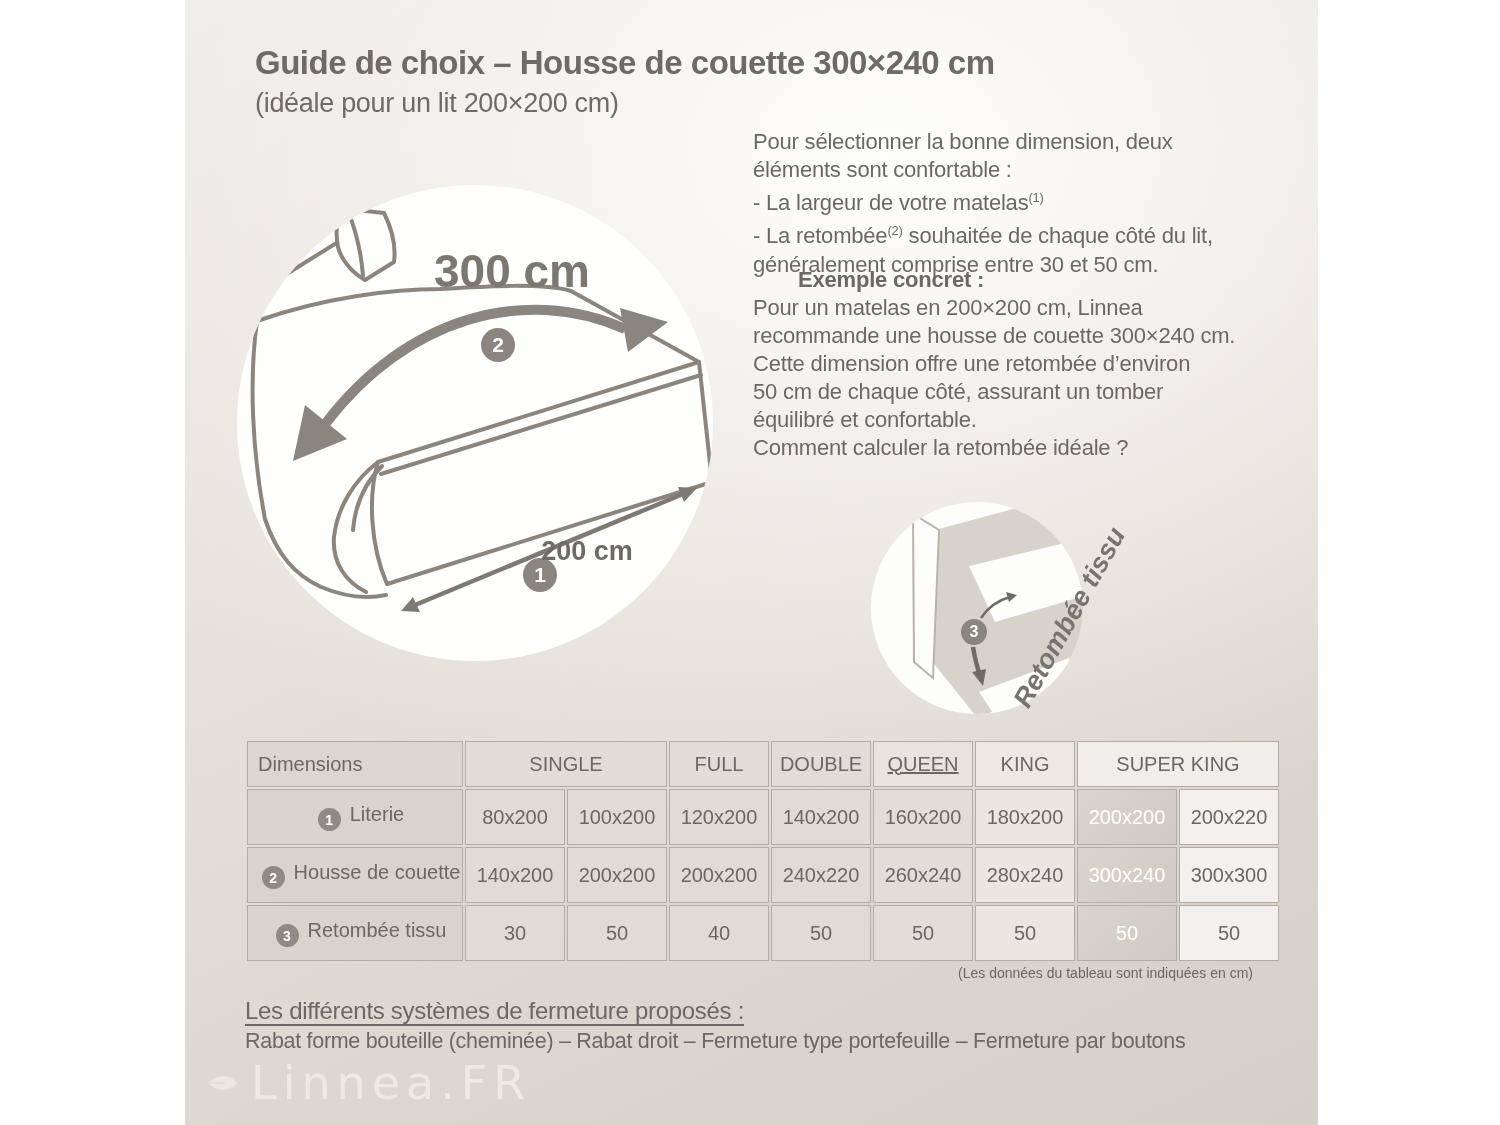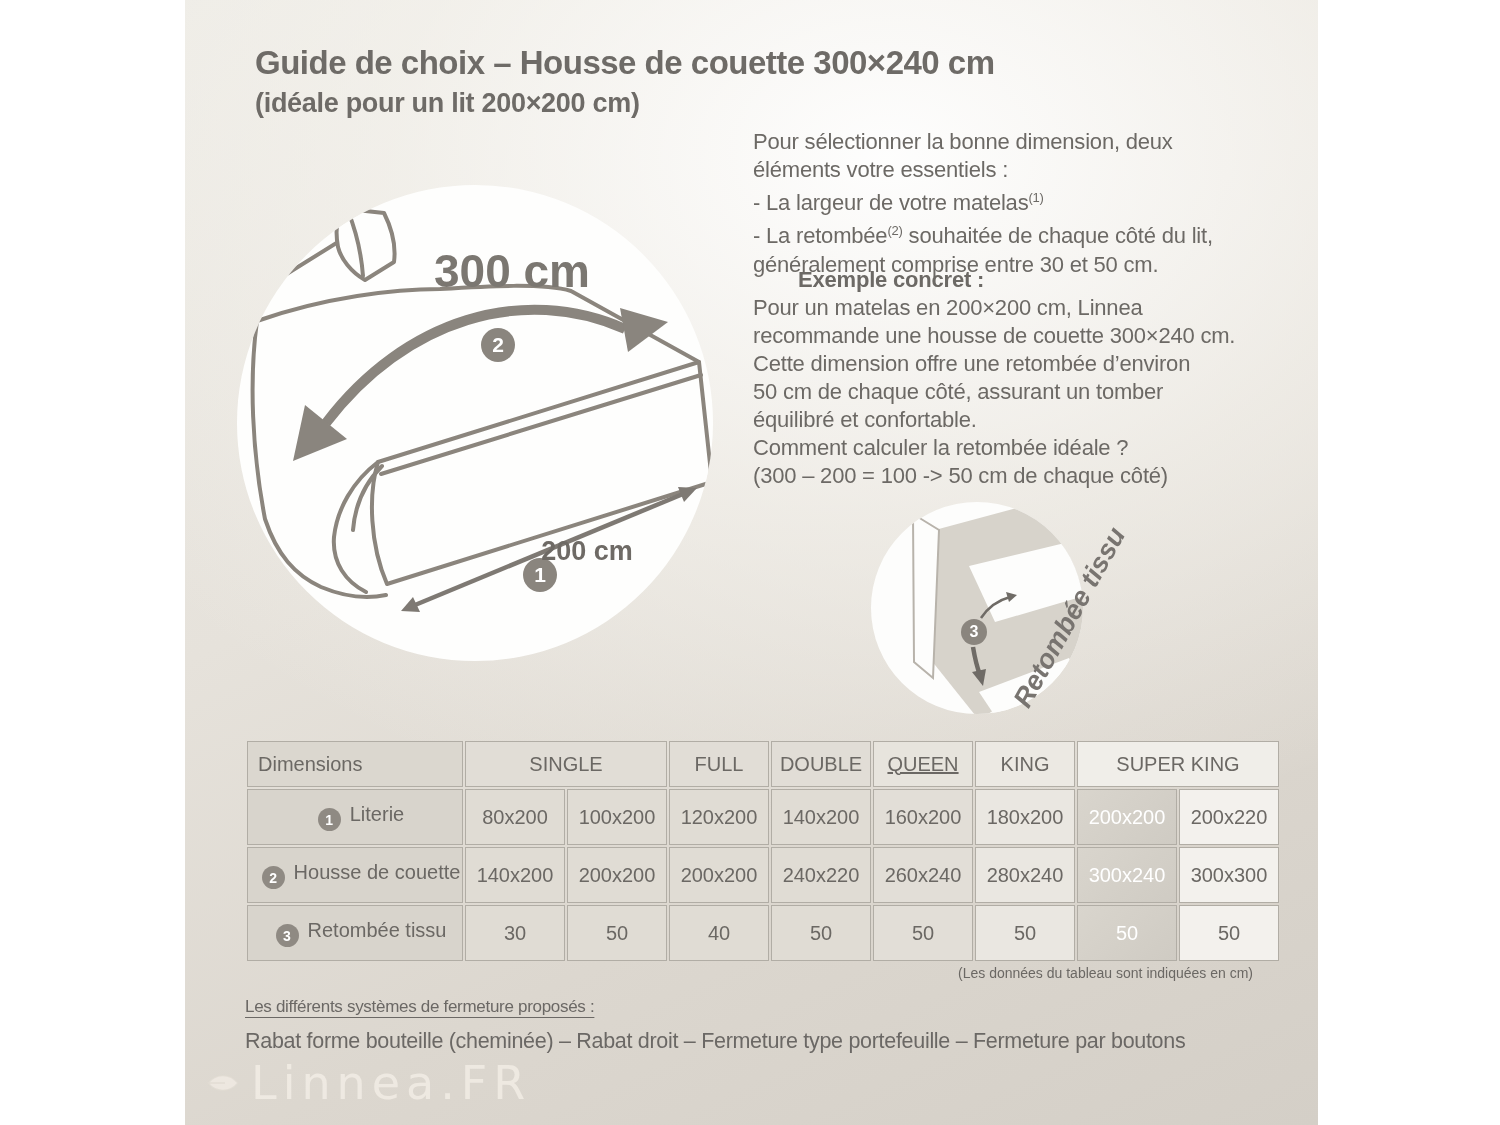--- a/index.html
+++ b/index.html
@@ -4,21 +4,21 @@
 <style>
   html,body{margin:0;padding:0;background:#ffffff;}
   .page{position:relative;width:1500px;height:1125px;overflow:hidden;background:#ffffff;
         font-family:"Liberation Sans","DejaVu Sans",sans-serif;color:#6c6965;}
   .canvas{position:absolute;left:185px;top:0;width:1133px;height:1125px;
           background:
             radial-gradient(115% 85% at 62% 14%, rgba(255,255,255,0.95) 0%, rgba(246,244,239,0.6) 38%, rgba(255,255,255,0) 72%),
             linear-gradient(155deg,#edebe5 0%,#e6e2db 40%,#dcd7cf 70%,#d4cfc7 100%);}
   .abs{position:absolute;}
   .title{left:70px;top:44px;font-size:33px;font-weight:bold;letter-spacing:-0.5px;color:#6e6b67;white-space:nowrap;}
-  .subtitle{left:70px;top:88px;font-size:27px;font-weight:700;letter-spacing:-0.3px;color:#6e6b67;white-space:nowrap;}
+  .subtitle{left:70px;top:88px;font-size:27px;font-weight:400;letter-spacing:-0.3px;color:#6e6b67;white-space:nowrap;}
   .bodytext{font-size:22px;line-height:28px;letter-spacing:-0.2px;color:#6c6965;}
   .intro{left:568px;top:128px;width:540px;}
   .example{left:568px;top:266px;width:540px;}
   .bodytext .ln{display:block;}
   .bold{font-weight:bold;margin-left:45px;}
   sup{font-size:13px;}
   .drop-label{left:836px;top:690px;font-size:27px;font-weight:bold;font-style:italic;color:#787470;
               transform:rotate(-61deg);transform-origin:0 50%;white-space:nowrap;}
   
   .dimtable{left:60px;top:739px;border-collapse:separate;border-spacing:2px;}
@@ -34,21 +34,21 @@
   .h-sk{background:#f0eee9;font-weight:bold;color:#5e5b57;text-align:center;}
   .r-lbl{background:#d8d4cc;}
   .d1{background:#e0dcd4;}
   .d2{background:#e2ded7;}
   .d3{background:#eae7e1;}
   .d-hl{background:linear-gradient(135deg,#d9d5cd 0%,#cfcbc3 100%);color:#ffffff !important;font-weight:bold;}
   .d-wh{background:#f3f1ed;}
   .badge{display:inline-flex;align-items:center;justify-content:center;width:23px;height:23px;border-radius:50%;
          background:#8f8a83;color:#fff;font-size:14px;font-weight:bold;margin-right:9px;vertical-align:-4px;}
   .table-note{left:60px;top:965px;width:1008px;text-align:right;font-size:14px;color:#6b6864;}
-  .closures-h{left:60px;top:997px;font-size:17px;letter-spacing:-0.3px;text-decoration:underline;text-underline-offset:5px;color:#6b6865;}
+  .closures-h{left:60px;top:997px;font-size:24px;letter-spacing:-0.3px;text-decoration:underline;text-underline-offset:5px;color:#6b6865;}
   .closures-l{left:60px;top:1029px;font-size:21.5px;letter-spacing:-0.3px;color:#6b6865;white-space:nowrap;}
   .watermark{left:20px;top:1056px;display:flex;align-items:center;gap:10px;color:rgba(243,238,231,0.78);}
   .watermark .wm-text{font-size:46px;letter-spacing:6px;font-family:"DejaVu Sans",sans-serif;}
 </style>
 </head>
 <body>
 
 <div class="page">
   <div class="canvas">
 
@@ -88,35 +88,34 @@
         <text x="263" y="169" text-anchor="middle" font-size="21" font-weight="bold" fill="#ffffff">2</text>
         <circle cx="305" cy="392" r="17" fill="#8a857e"></circle>
         <text x="305" y="399" text-anchor="middle" font-size="21" font-weight="bold" fill="#ffffff">1</text>
         <text x="277" y="104" text-anchor="middle" font-size="46" font-weight="bold" fill="#7b7771">300 cm</text>
         <text x="352" y="377" text-anchor="middle" font-size="27" font-weight="bold" fill="#6e6a65">200 cm</text>
       </g>
     </svg>
 
     <div class="abs bodytext intro">
       <span class="ln">Pour sélectionner la bonne dimension, deux</span>
-      <span class="ln">éléments votre essentiels :</span>
+      <span class="ln">éléments sont confortable :</span>
       <span class="ln"><span>- La largeur de votre matelas</span><sup>(1)</sup></span>
       <span class="ln"><span>- La retombée</span><sup>(2)</sup><span> souhaitée de chaque côté du lit,</span></span>
       <span class="ln">généralement comprise entre 30 et 50 cm.</span>
     </div>
 
     <div class="abs bodytext example">
       <span class="ln bold">Exemple concret :</span>
       <span class="ln">Pour un matelas en 200×200 cm, Linnea</span>
       <span class="ln">recommande une housse de couette 300×240 cm.</span>
       <span class="ln">Cette dimension offre une retombée d’environ</span>
       <span class="ln">50 cm de chaque côté, assurant un tomber</span>
       <span class="ln">équilibré et confortable.</span>
       <span class="ln">Comment calculer la retombée idéale ?</span>
-      <span class="ln">(300 – 200 = 100  -&gt; 50 cm de chaque côté)</span>
     </div>
 
     <svg class="abs" style="left:684px;top:500px" width="216" height="216" viewBox="0 0 216 216">
       <defs>
           <clipPath id="sc">
             <circle cx="108" cy="108" r="106"></circle>
           </clipPath>
         </defs>
       <circle cx="108" cy="108" r="106" fill="#fdfdfc"></circle>
       <g clip-path="url(#sc)">

